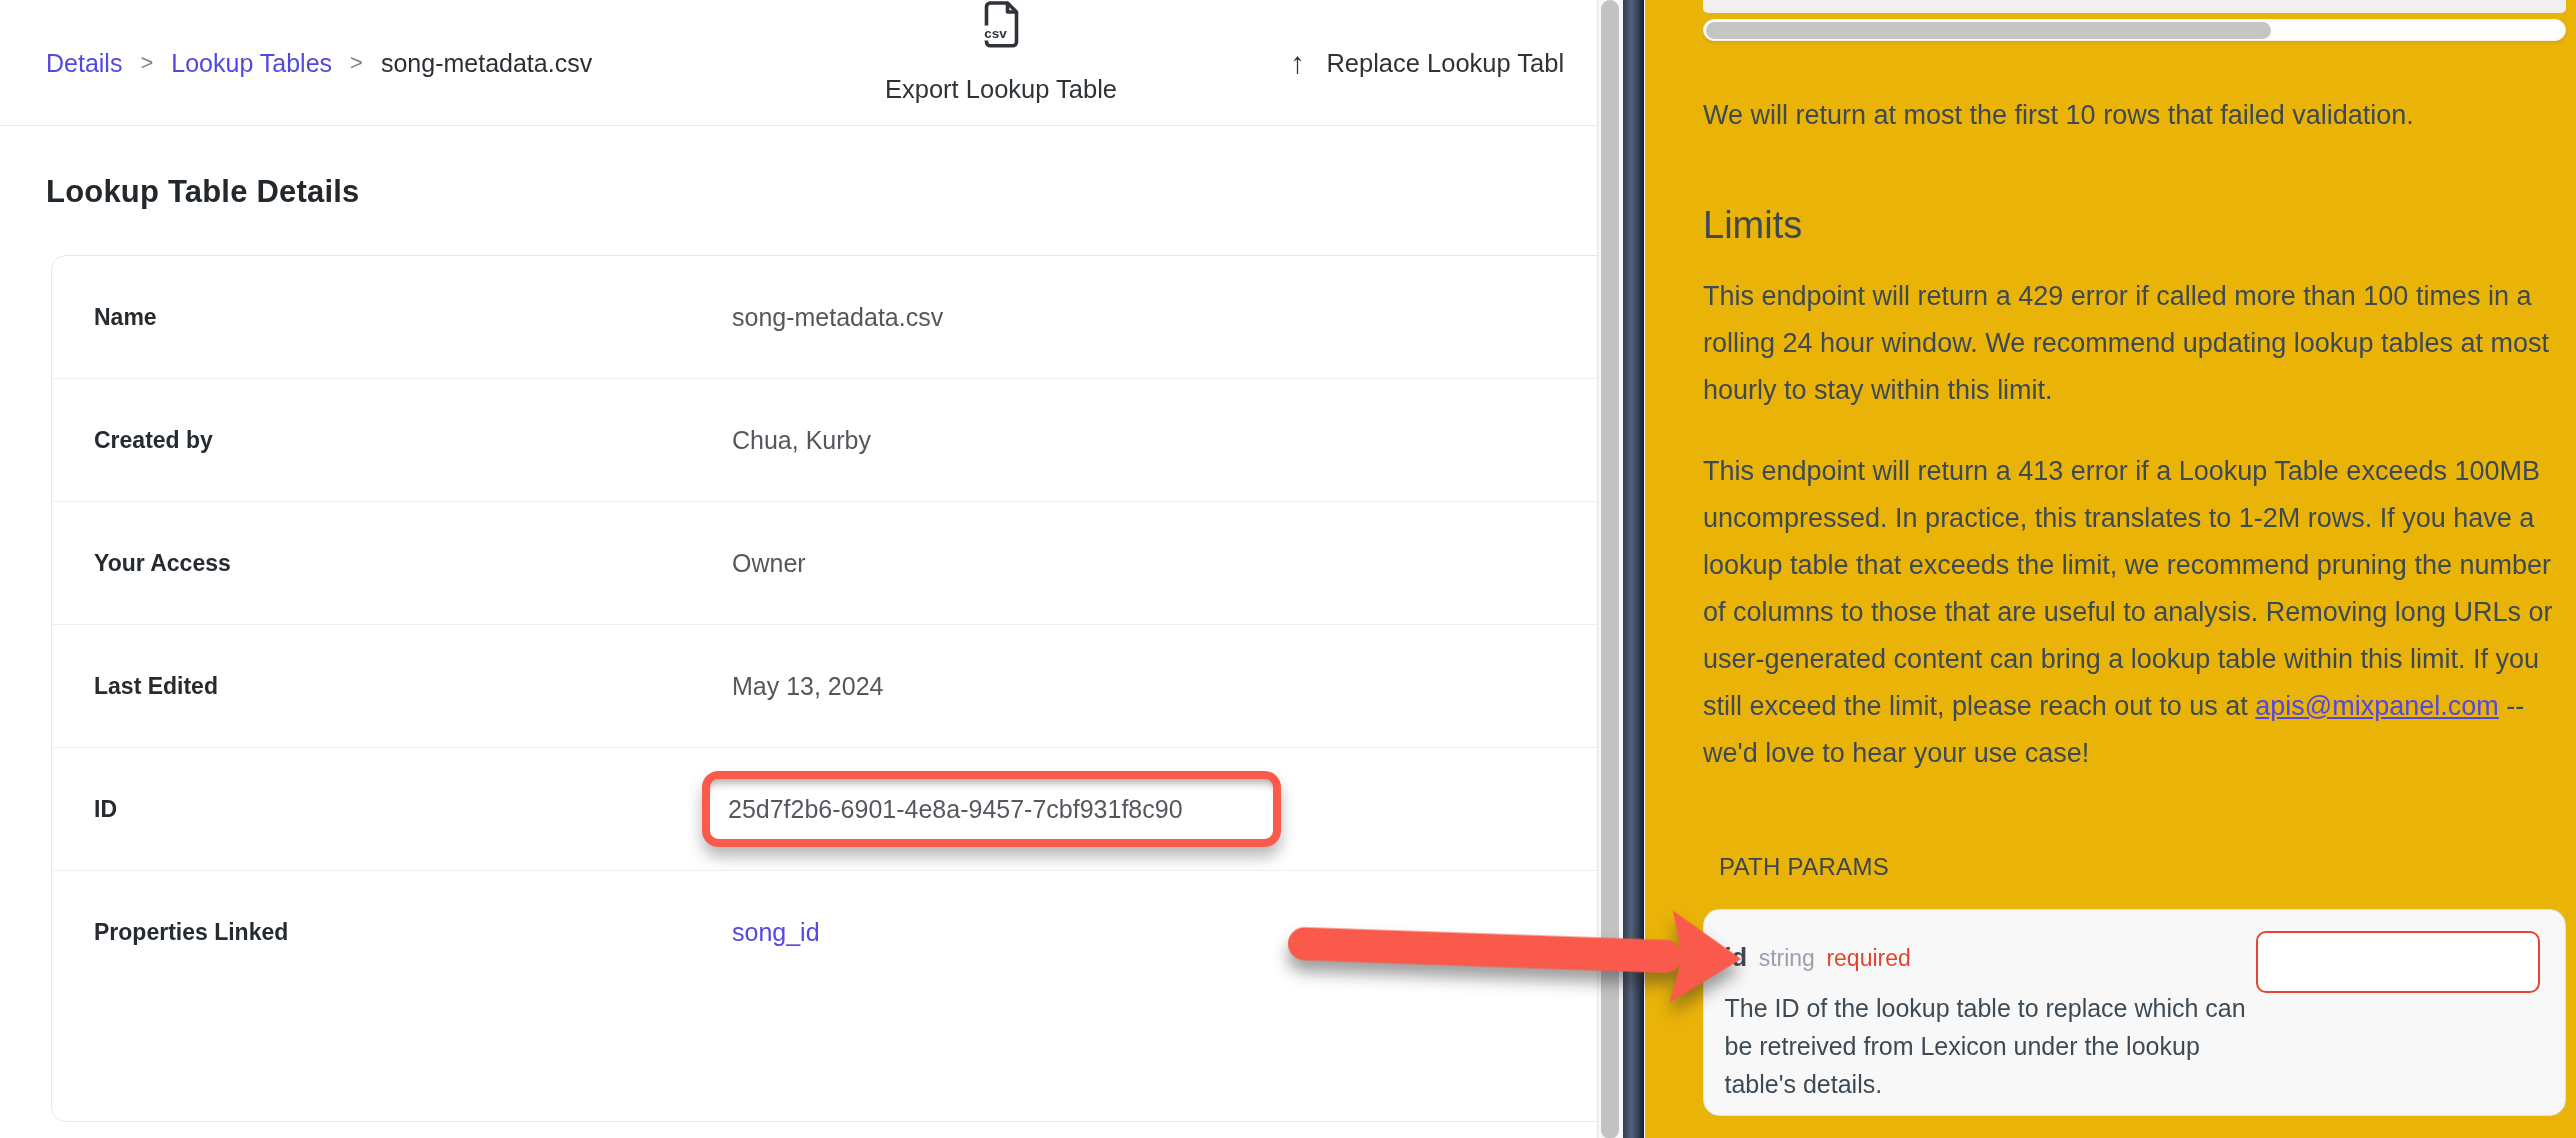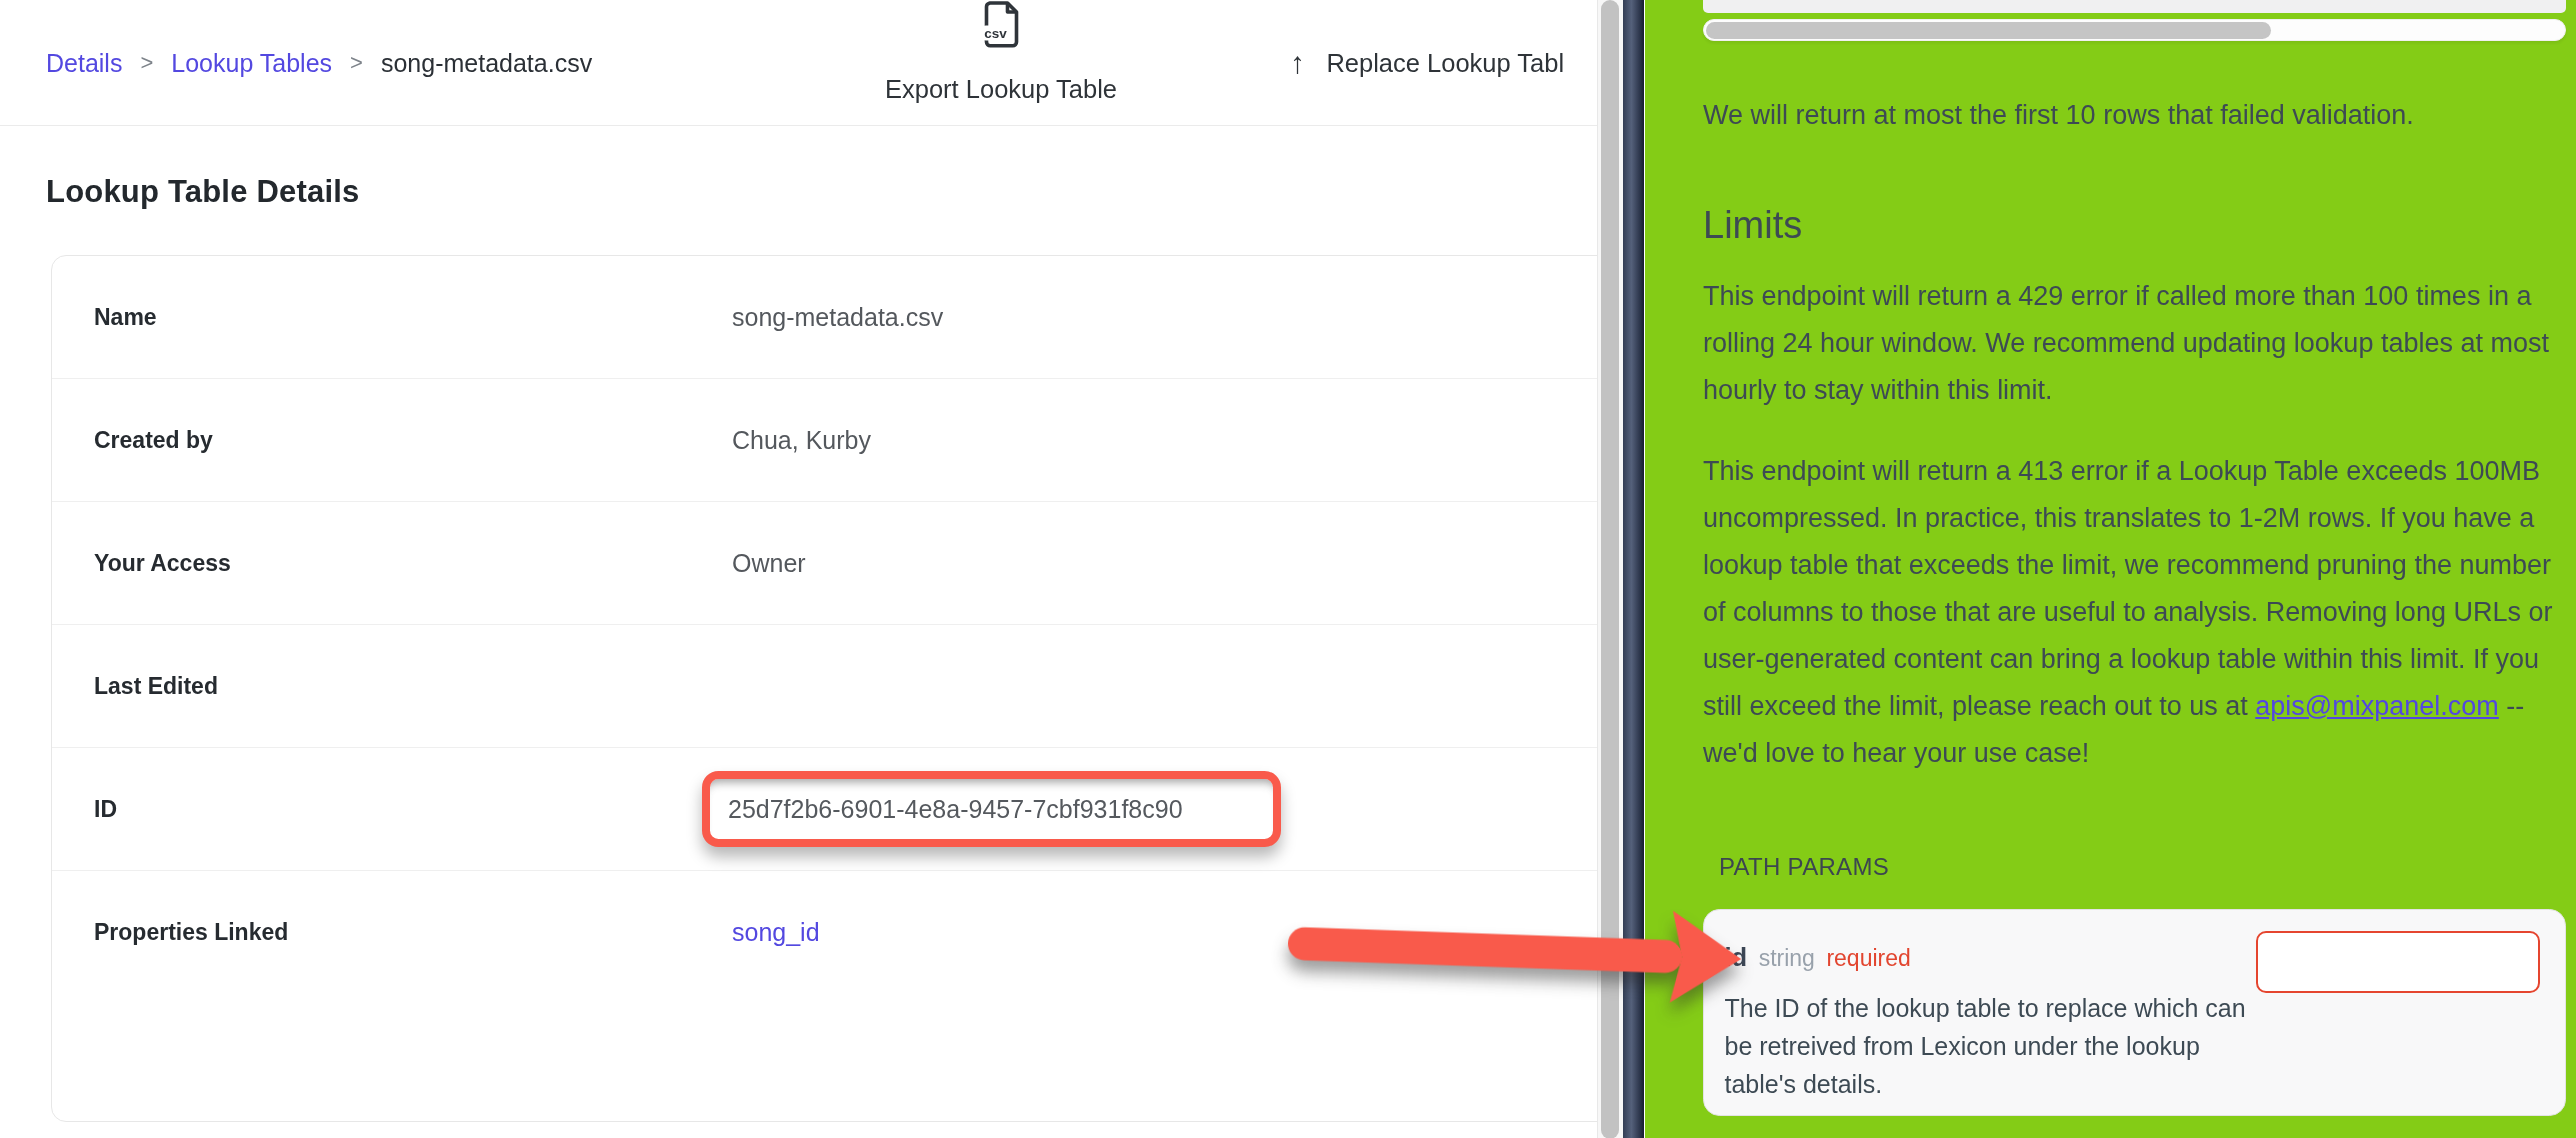--- a/index.html
+++ b/index.html
@@ -46,21 +46,21 @@
   
   .left-scroll-track { position:absolute; left:1597px; top:0; width:26px; height:1139px;
                        background:#f7f7f7; border-left:0.8px solid #e8e8e8; z-index:2; }
   .left-scroll-thumb { position:absolute; left:3.3px; top:0; width:18px; height:1139px;
                        background:#c2c2c2; border-radius:10px; }
   .dark-divider { position:absolute; left:1623px; top:0; width:21.4px; height:1139px; z-index:2;
                   background:linear-gradient(90deg,#333e55 0%,#55617b 40%,#2a3349 82%,#161d2e 100%); }
 
   
   .right-panel { position:absolute; left:1645px; top:0; width:932px; height:1139px;
-                 background:#84cc16; z-index:1; }
+                 background:#eab308; z-index:1; }
   .docs { position:absolute; left:58px; top:0; width:863px; }
 
   .gray-band { position:absolute; left:0; top:0; width:863px; height:13px;
                background:#f0f0f1; border-radius:0 0 5px 5px; }
   .hscroll-track { position:absolute; left:0; top:19px; width:863px; height:22px;
                    background:#fdfdfd; border:0.8px solid #f0f0f0; border-radius:11.5px;
                    box-shadow:0 2.5px 2.5px rgba(0,0,0,.06); }
   .hscroll-thumb { position:absolute; left:1.6px; top:1.6px; width:565px; height:17px;
                    background:#c5c5c5; border-radius:9px; cursor:pointer; }
 
@@ -139,20 +139,21 @@
       <div class="row-value">Chua, Kurby</div>
     </div>
 
     <div class="detail-row">
       <div class="row-label">Your Access</div>
       <div class="row-value">Owner</div>
     </div>
 
     <div class="detail-row">
       <div class="row-label">Last Edited</div>
+      <div class="row-value">May 13, 2024</div>
     </div>
 
     <div class="detail-row">
       <div class="row-label">ID</div>
       <div class="row-value">
         <div class="id-box">25d7f2b6-6901-4e8a-9457-7cbf931f8c90</div>
       </div>
     </div>
 
     <div class="detail-row">

